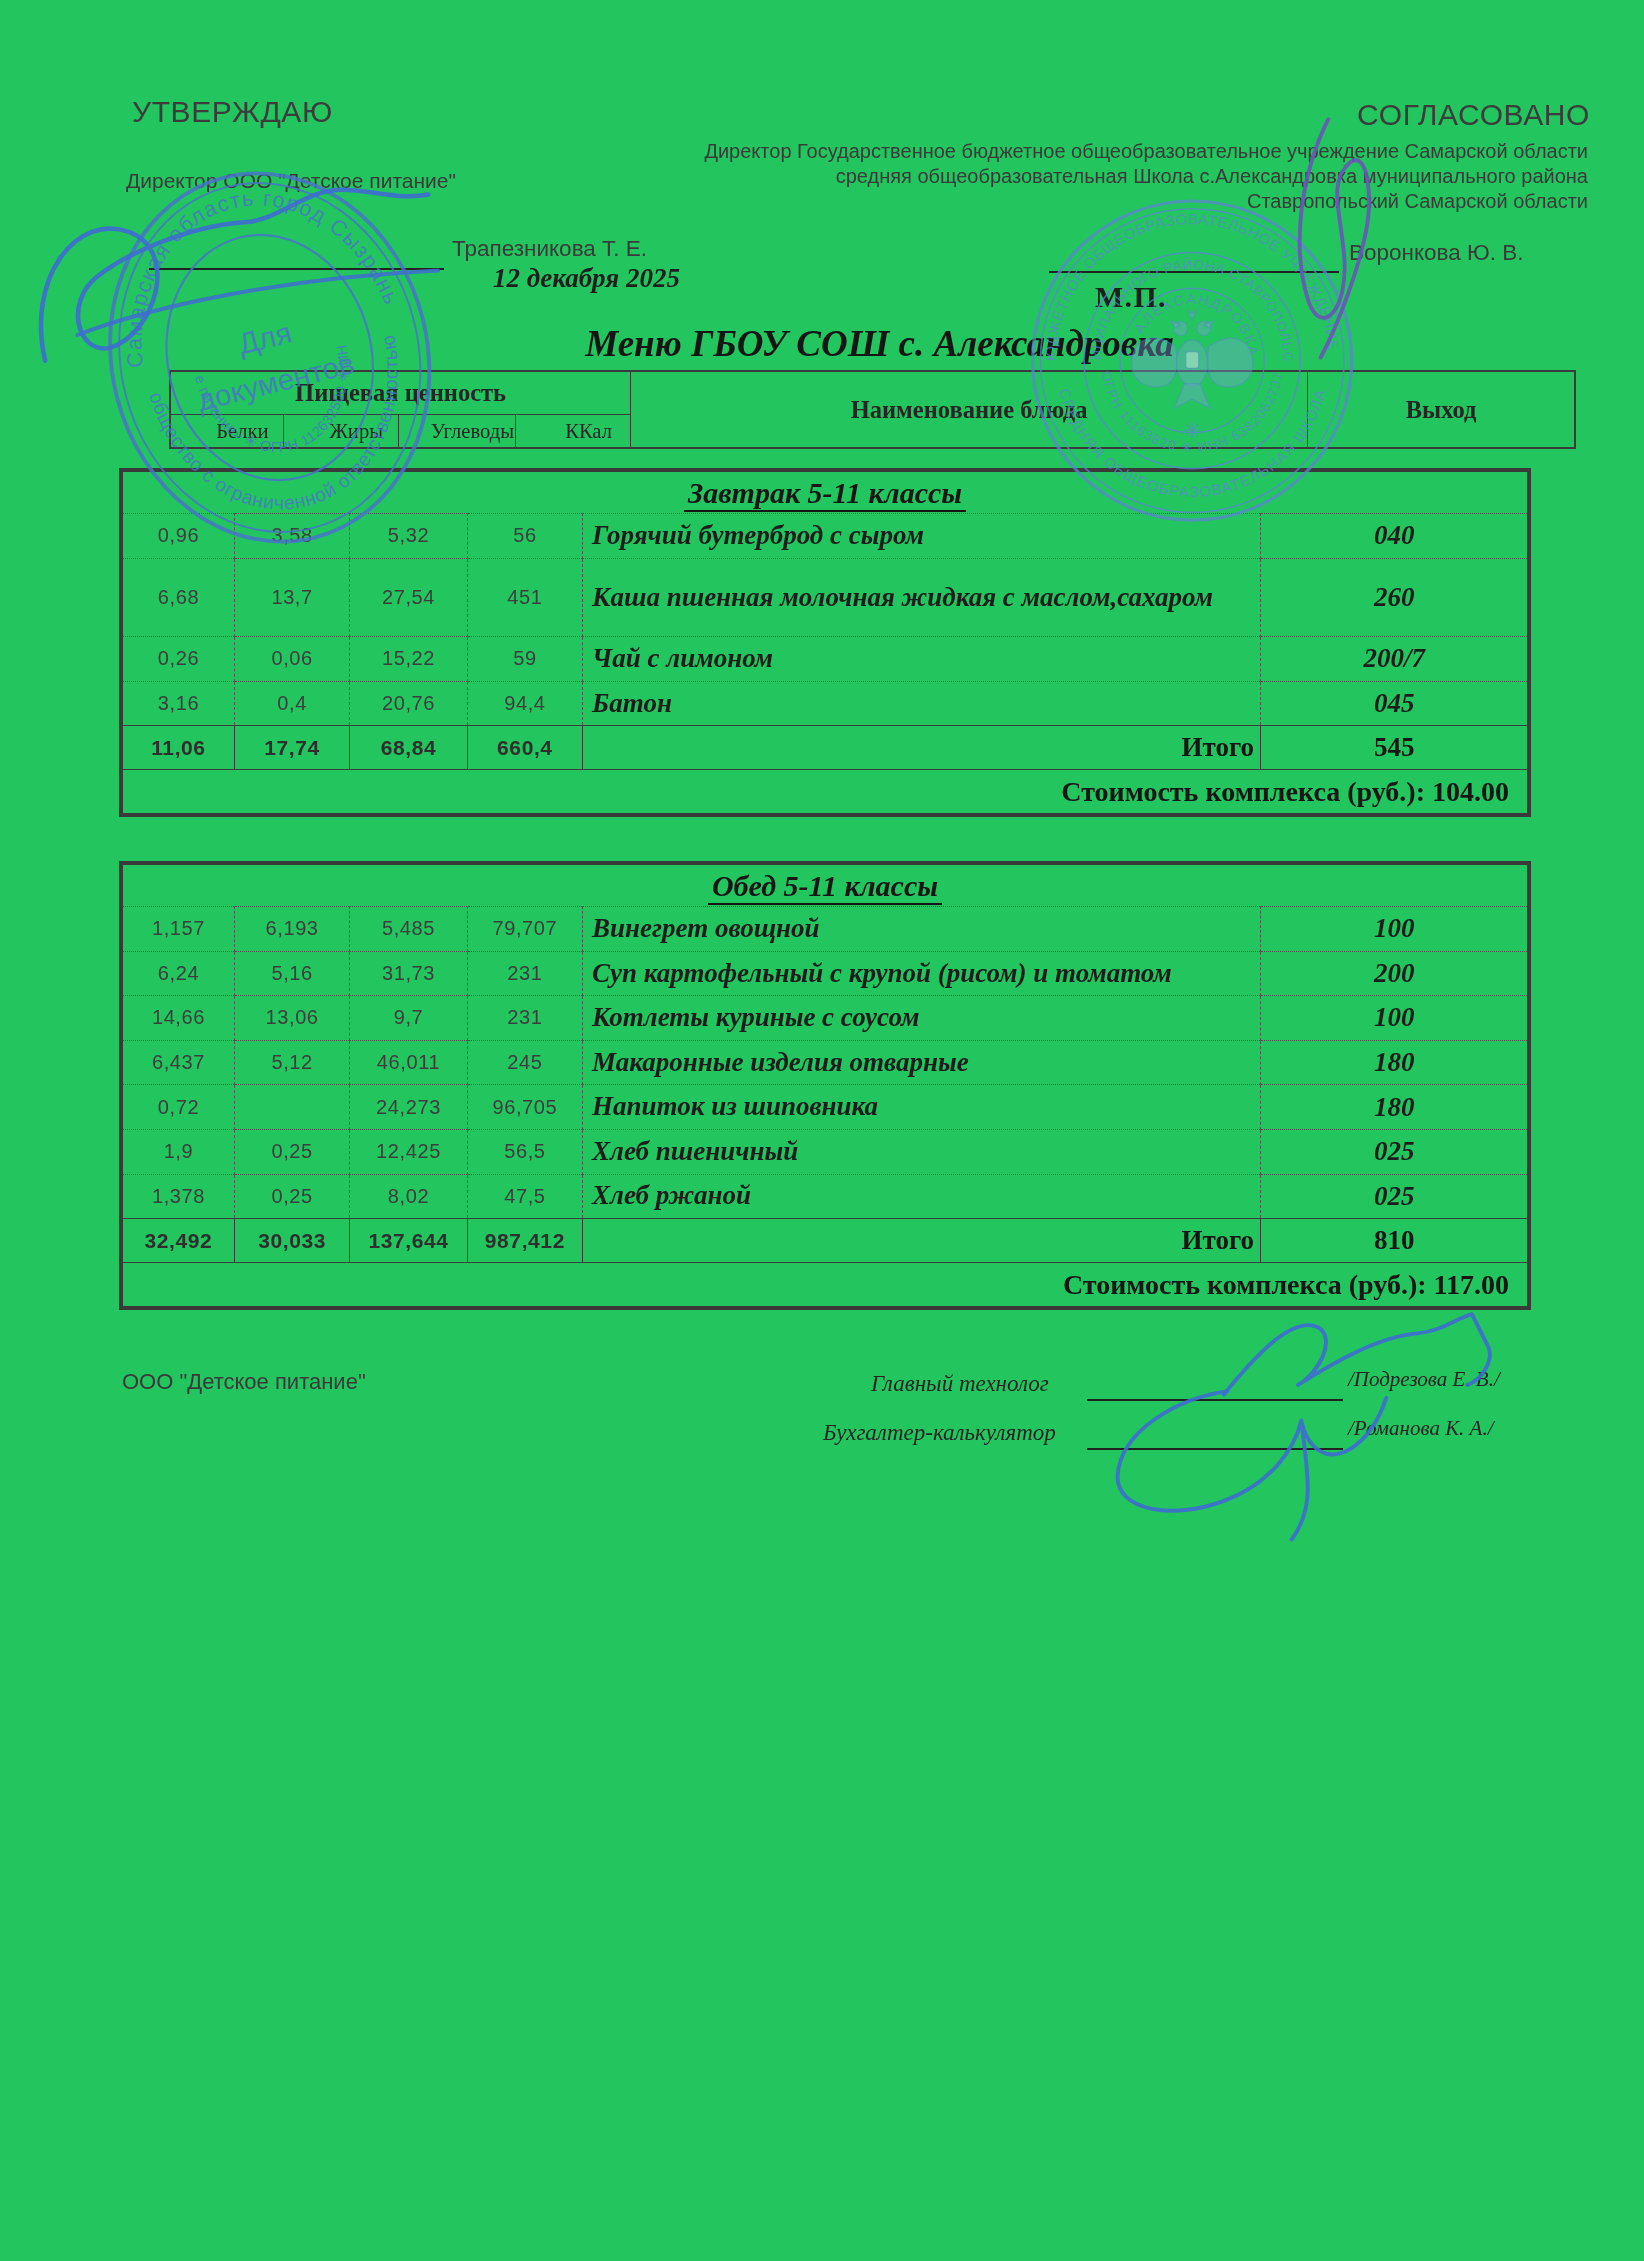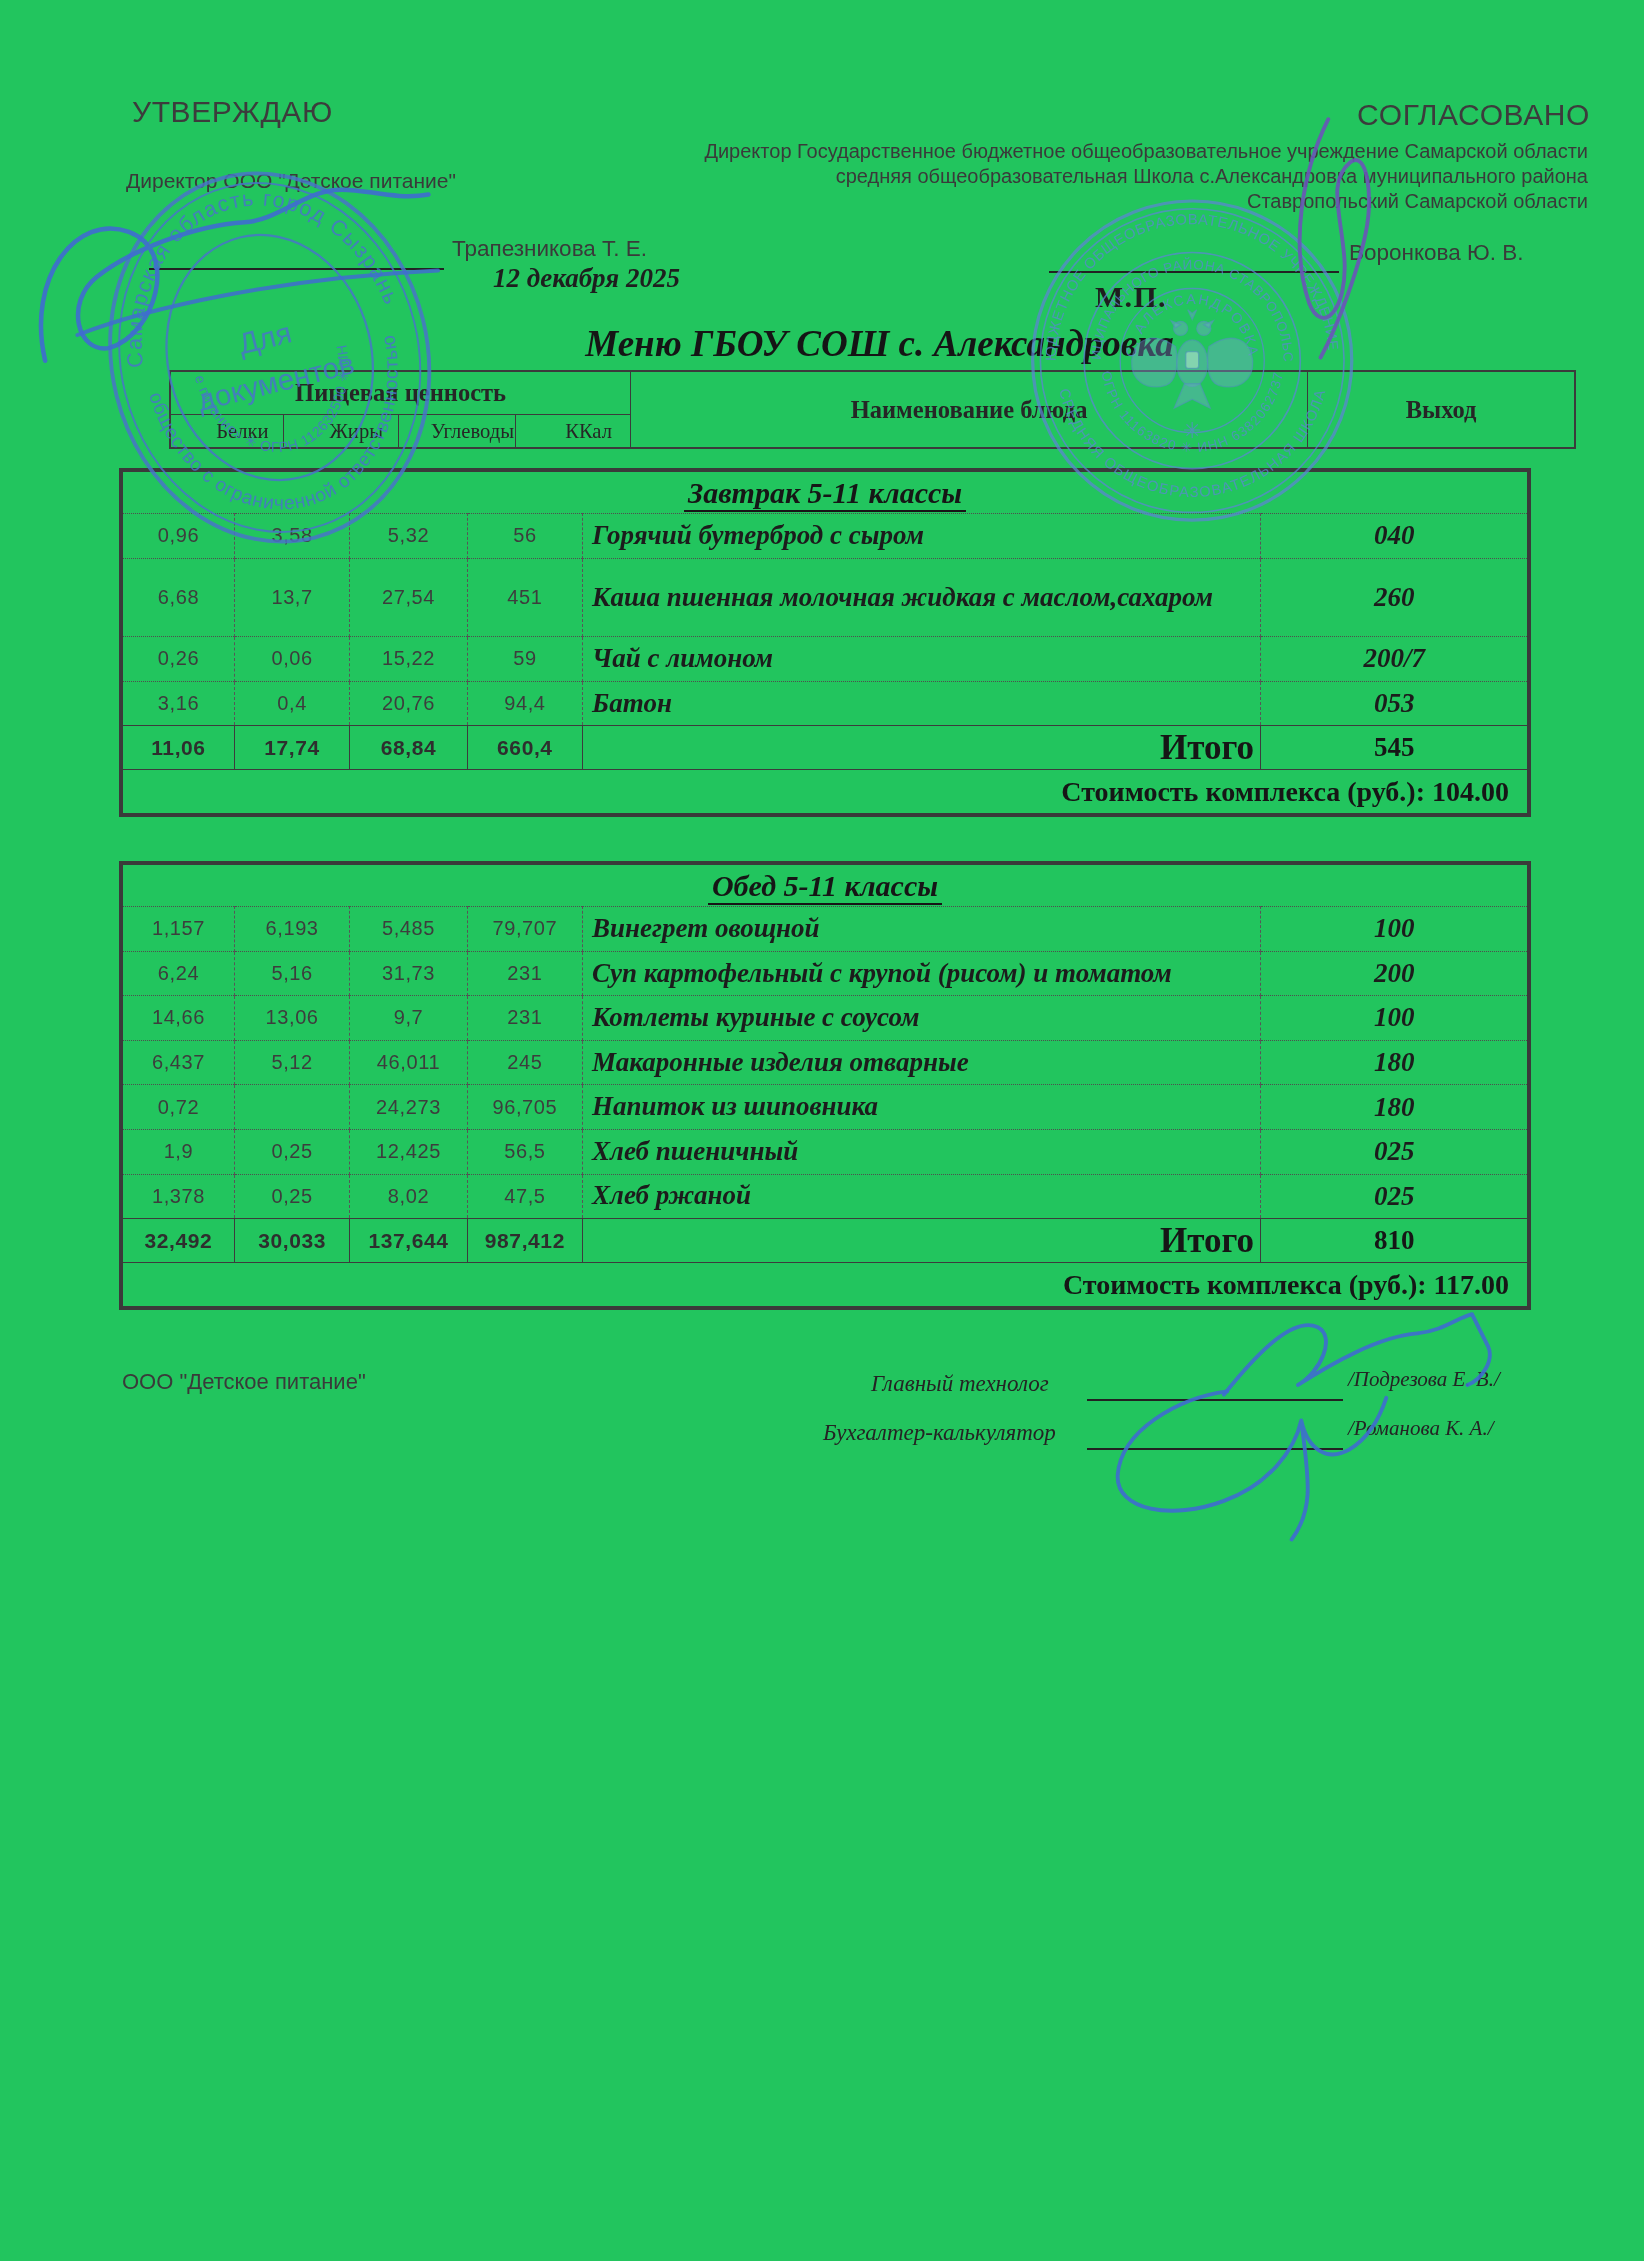--- a/index.html
+++ b/index.html
@@ -80,21 +80,21 @@
     border-top:1.9px solid #3c3c3c !important;
     border-bottom:1.9px solid #3c3c3c;
     border-right:1.9px solid #3c3c3c;
     height:41px;
   }
   .total-row td:nth-child(-n+4){
     font-family:"Liberation Sans", sans-serif;
     font-size:21px;font-weight:bold;color:#2e2e2e;text-align:center;letter-spacing:0.6px;
   }
   .total-row td:nth-child(5){
-    font-size:35px;font-weight:bold;color:#161616;text-align:right;padding-right:6.4px;
+    font-size:27px;font-weight:bold;color:#161616;text-align:right;padding-right:6.4px;
   }
   .total-row td:nth-child(6){
     font-size:27px;font-weight:bold;color:#161616;text-align:center;border-right:none;
   }
   .cost-row td{
     border:none;height:41px;
     font-size:28px;font-weight:bold;color:#161616;
     text-align:right;padding-right:18px;
   }
   
@@ -185,21 +185,21 @@
           <td>59</td>
           <td>Чай с лимоном</td>
           <td>200/7</td>
         </tr>
         <tr>
           <td>3,16</td>
           <td>0,4</td>
           <td>20,76</td>
           <td>94,4</td>
           <td>Батон</td>
-          <td>053</td>
+          <td>045</td>
         </tr>
       </tbody>
     <tbody>
       <tr class="total-row">
         <td>11,06</td>
         <td>17,74</td>
         <td>68,84</td>
         <td>660,4</td>
         <td>Итого</td>
         <td>545</td>

